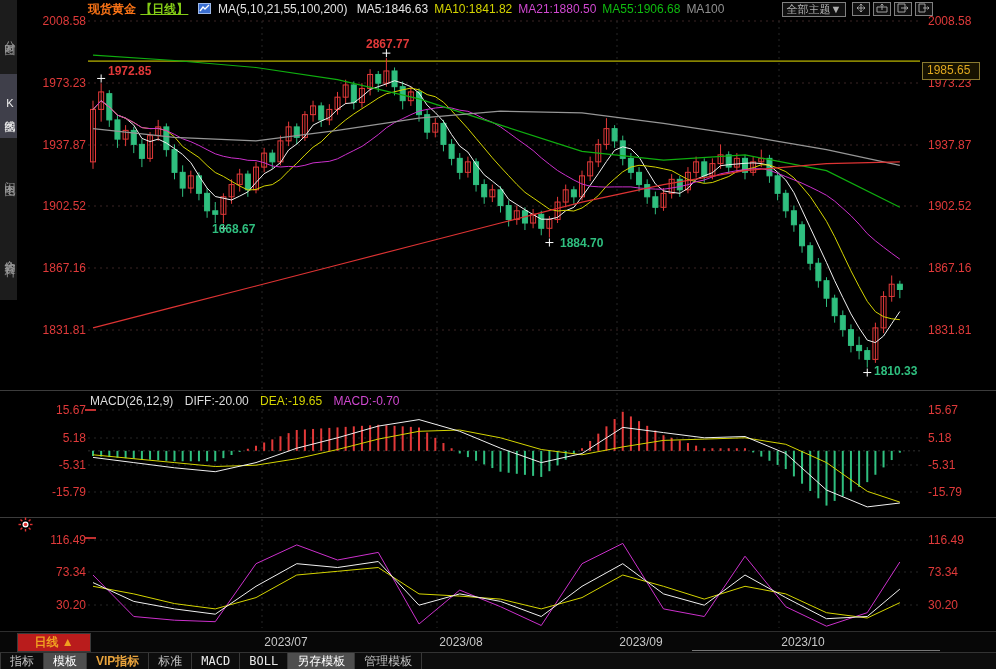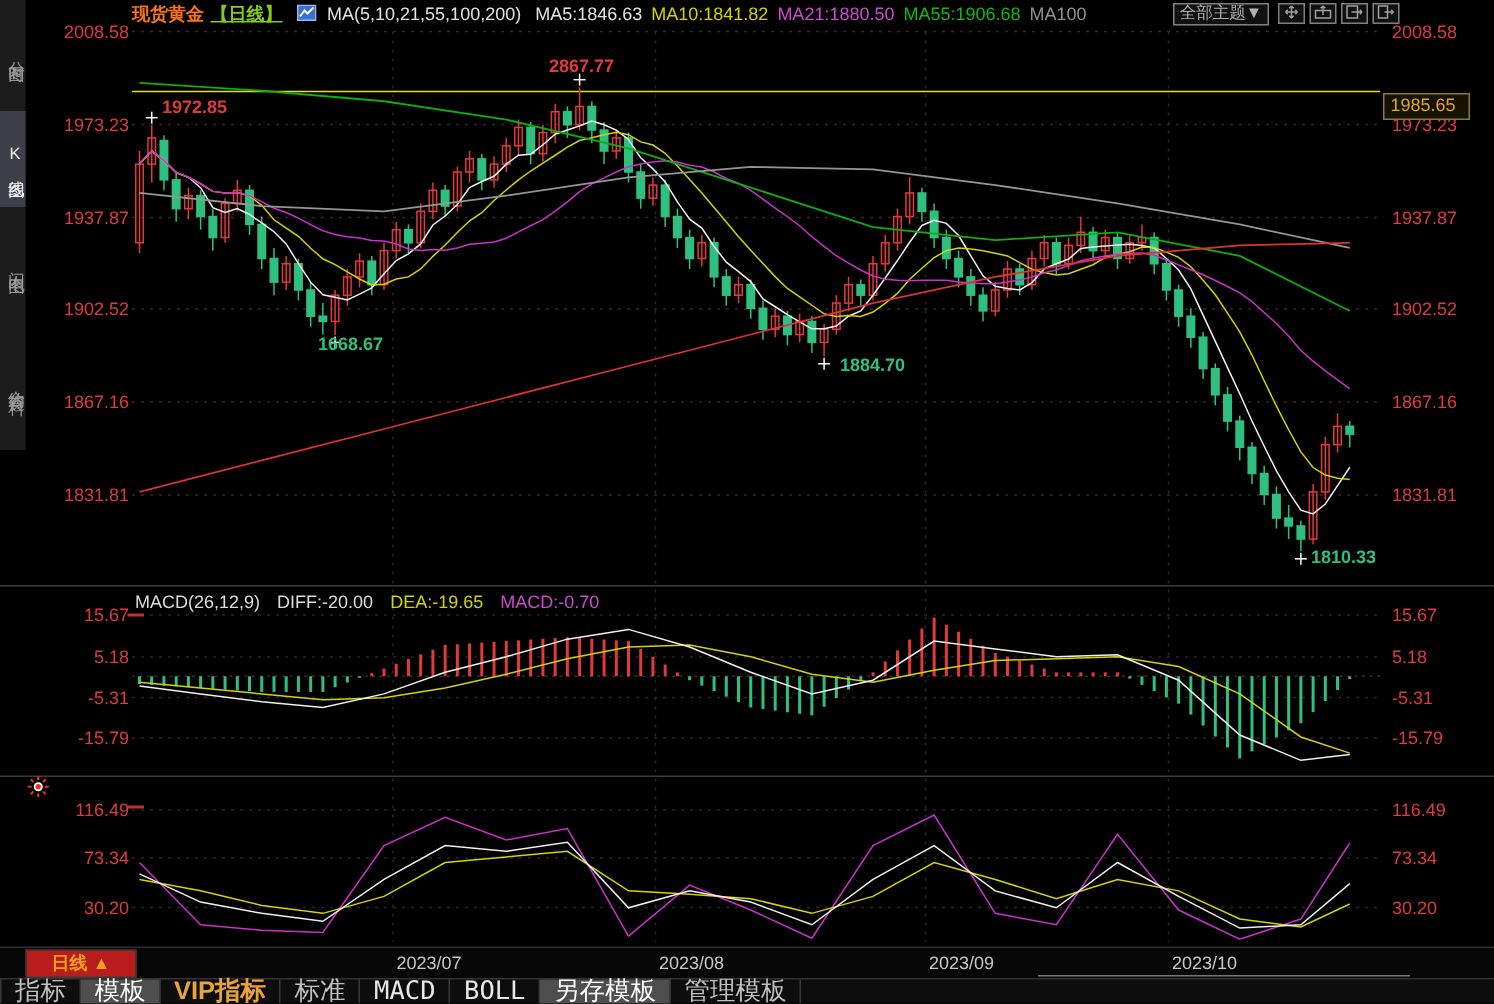--- a/index.html
+++ b/index.html
@@ -27,21 +27,21 @@
   .sep{position:absolute;left:0;width:996px;height:1px;background:#3c3c3c;}
   
   #daterow{left:0;top:631px;width:996px;height:21px;background:#070707;border-top:1px solid #2e2e2e;}
   #period-cell{left:17px;top:633px;width:72px;height:17px;border:1px solid #3a3a3a;background:#b91c1c;
     color:#f0a020;font-size:12px;font-weight:bold;text-align:center;line-height:17px;cursor:pointer;}
   .month-lbl{position:absolute;top:635px;color:#c8c8c8;font-size:12px;width:60px;text-align:center;}
   #scrollline{top:650px;height:1px;background:#777;}
   
   #tabbar{left:0;top:652px;width:996px;height:17px;background:#0d0d0d;border-top:1px solid #333;
     display:flex;align-items:stretch;}
-  .tab{font-size:17px;line-height:16px;padding:0 9px;color:#c0c0c0;border-right:1px solid #383838;cursor:pointer;white-space:nowrap;}
+  .tab{font-size:12px;line-height:16px;padding:0 9px;color:#c0c0c0;border-right:1px solid #383838;cursor:pointer;white-space:nowrap;}
   .tab.first{border-left:1px solid #383838;}
   .tab.sel{background:#4e4e4e;color:#ffffff;}
   .tab.vip{color:#e8a33c;font-weight:bold;text-align:center;}
   .tab.mono{font-family:"DejaVu Sans Mono",monospace;color:#e8e8e8;}
   svg{position:absolute;left:0;top:0;}
 </style>
 </head>
 <body>
 
 <div id="stage">

